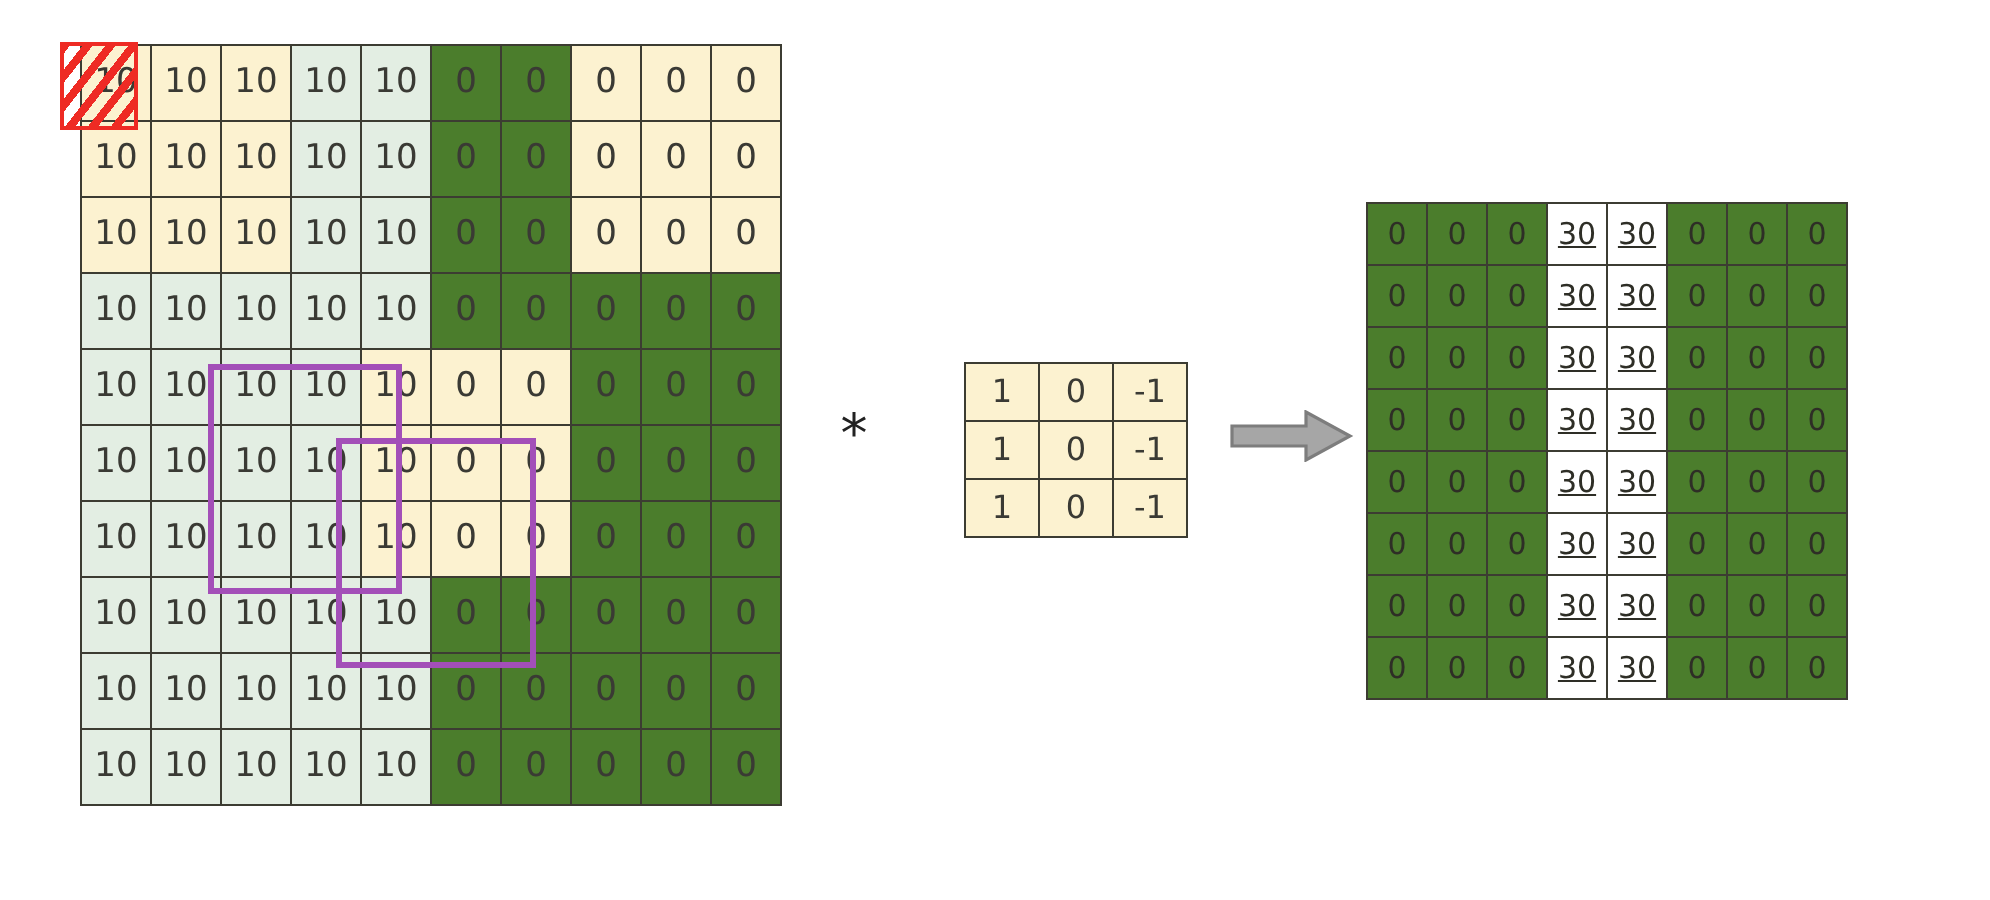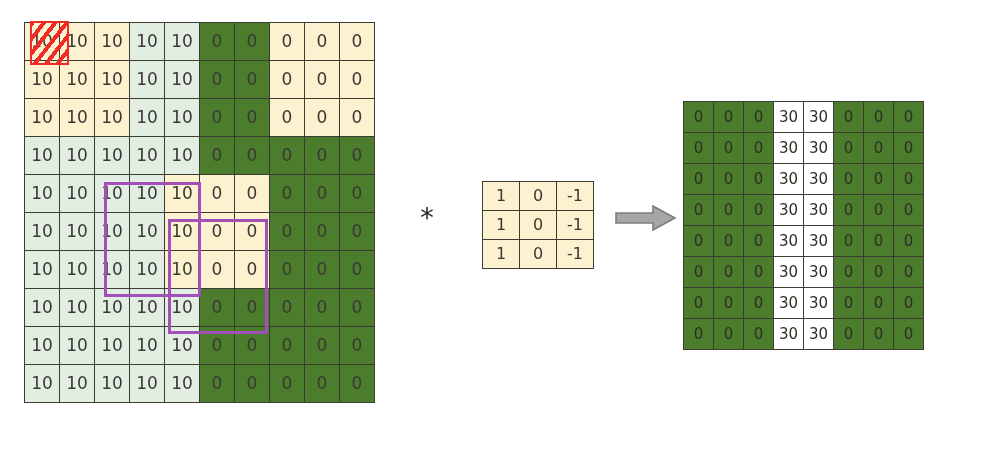--- a/index.html
+++ b/index.html
@@ -11,42 +11,42 @@
     width: 995px;
     height: 450px;
     position: relative;
     overflow: hidden;
     font-family: "DejaVu Sans", sans-serif;
   }
 
   
   #input-matrix {
     position: absolute;
-    left: 24px;
+    left: 40px;
     top: 22px;
     border-collapse: collapse;
     border-spacing: 0;
     border-radius: 16px;
   }
   #input-matrix td {
     width: 34px;
     height: 37px;
     border: 1.4px solid #3c3c32;
     text-align: center;
     vertical-align: middle;
     font-size: 17px;
     color: #3a3a34;
     padding: 0;
     line-height: 37px;
     font-family: "DejaVu Sans", sans-serif;
   }
   .c-cream  { background: #fcf2d0; }
   .c-mint   { background: #e3eee3; }
   .c-green  { background: #4b7d2c; }
-  .c-white  { background: #ffffff; }
+  .c-white  { background: #ffffff; text-decoration: underline; }
 
   
   #red-marker {
     position: absolute;
     left: 30px;
     top: 21px;
     width: 39px;
     height: 44px;
     border: 2.5px solid #ee2b24;
     box-sizing: border-box;

